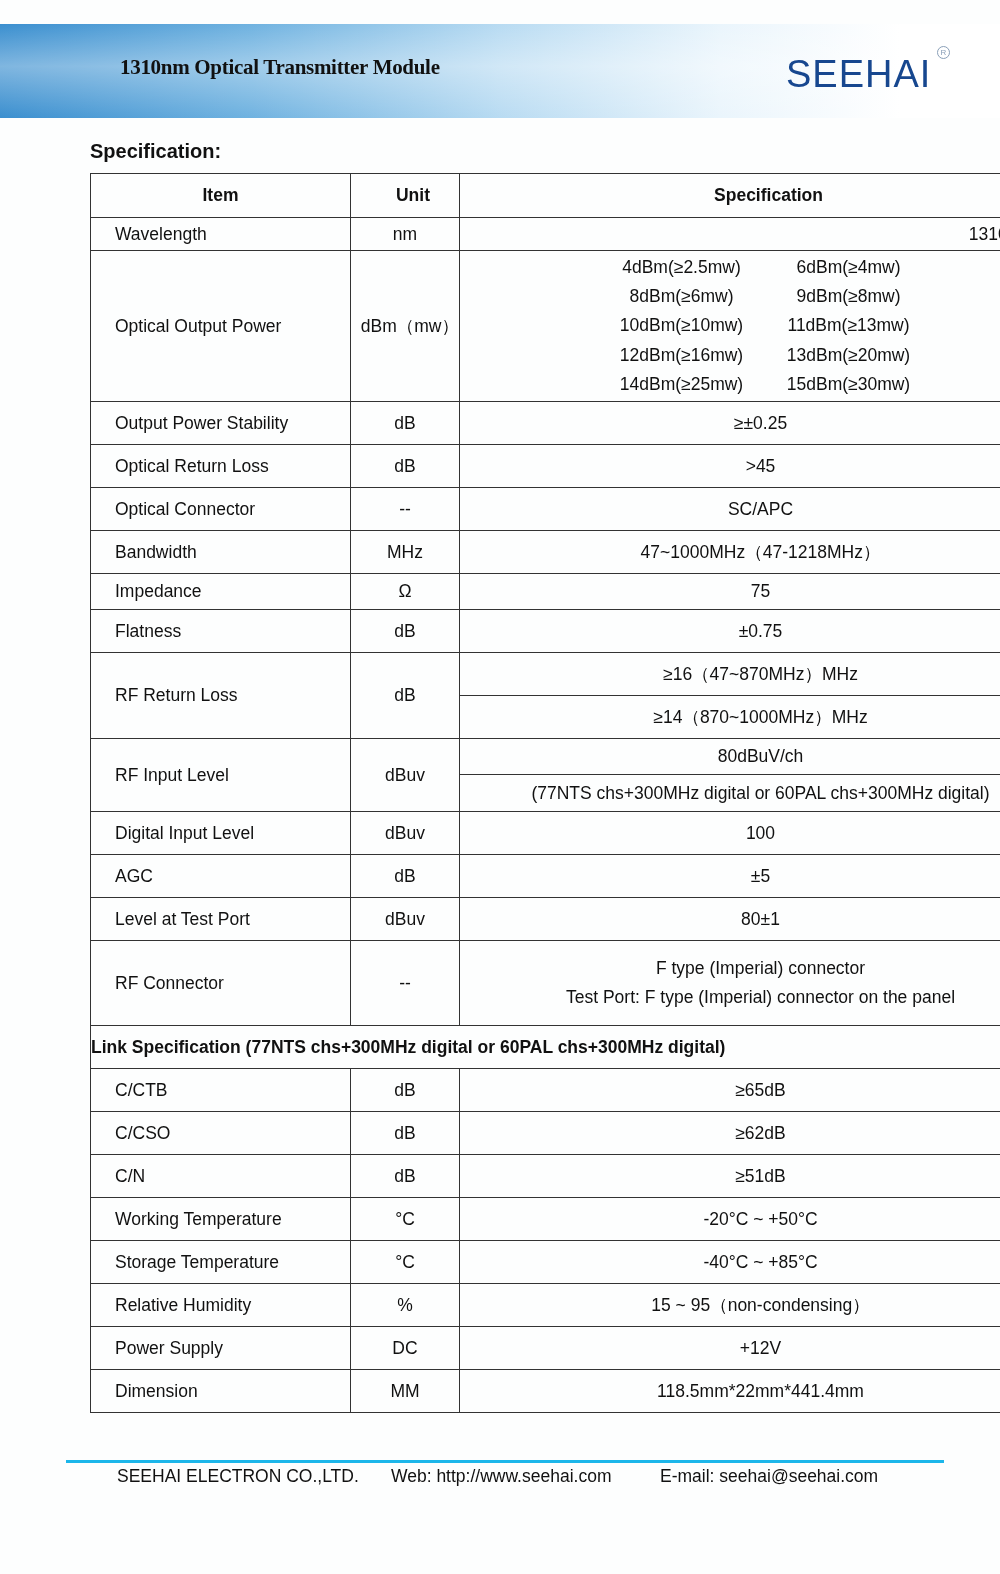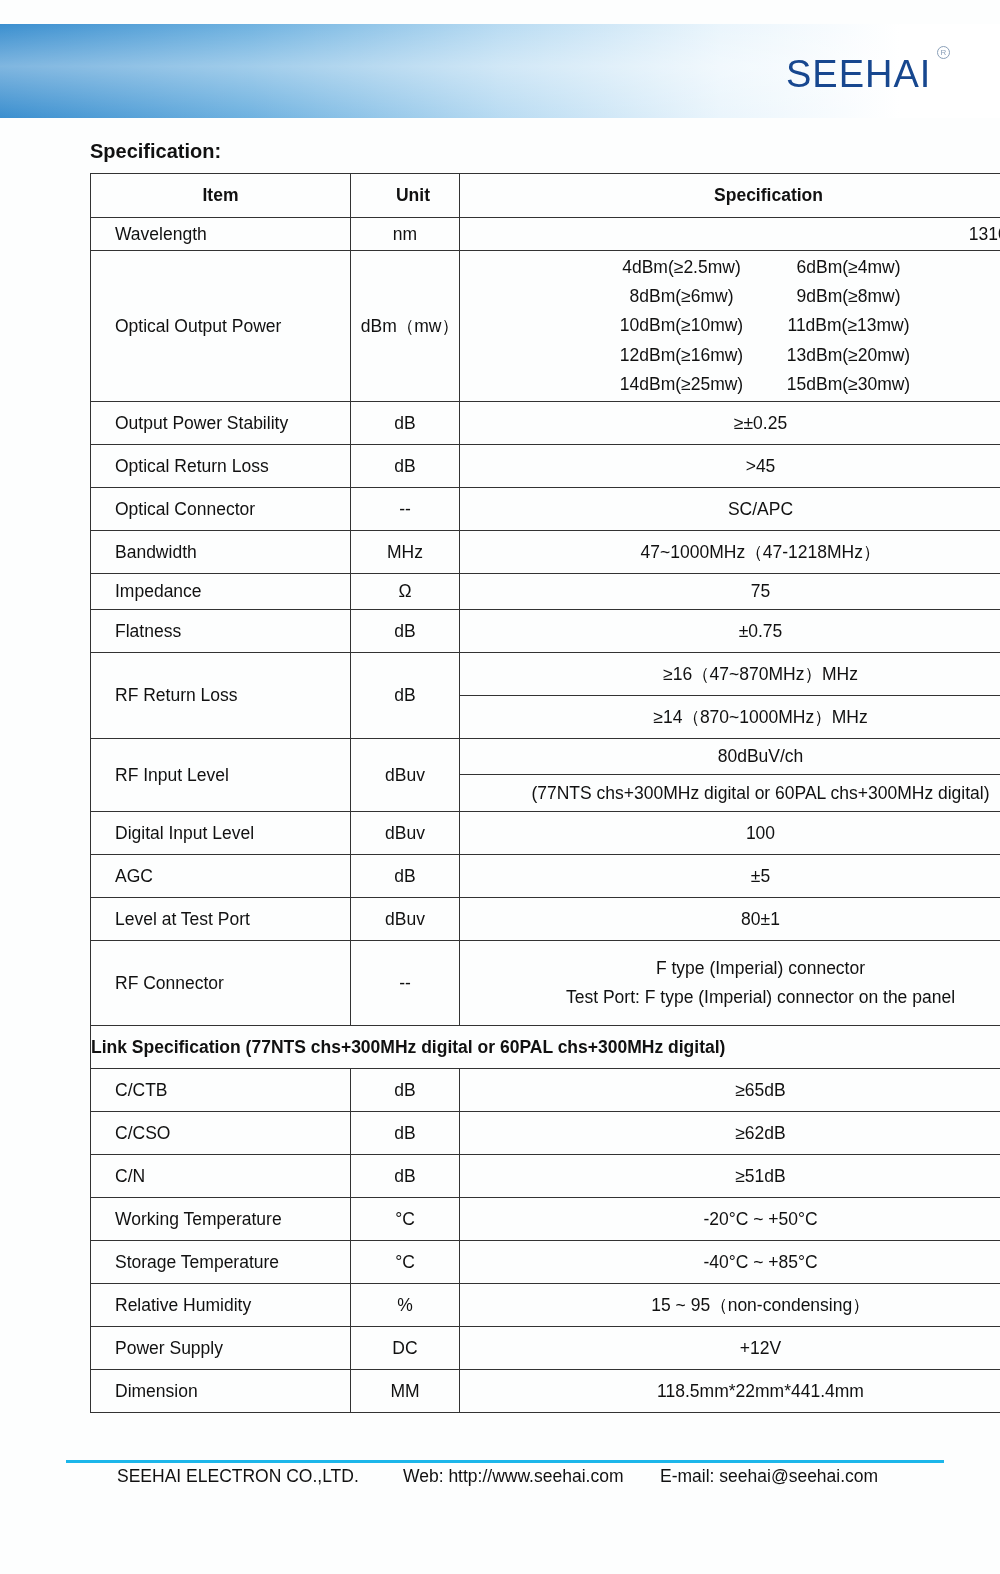--- a/index.html
+++ b/index.html
@@ -29,20 +29,21 @@
   .rfc { height: 84px; line-height: 29px; }
   .link-row td { height: 42px; font-weight: bold; text-align: left; padding-left: 0; }
   .footer-line { position: absolute; left: 66px; top: 1460px; width: 878px; height: 3px; background: #1cb6ea; }
   .footer { position: absolute; top: 1466px; font-size: 17.5px; color: #111; }
 </style>
 </head>
 <body>
 
 <div class="banner"></div>
 <div class="banner-title">
+  <div>1310nm Optical Transmitter Module</div>
 </div>
 <div class="logo">SEEHAI</div>
 <div class="reg">R</div>
 
 <div class="section-title">Specification:</div>
 
 <table class="spec">
   <tbody>
       <tr>
     <th class="c-item" style="text-align:center;padding-left:0 !important">Item</th>
@@ -182,14 +183,14 @@
   <tr class="row-43">
     <td class="c-item">Dimension</td>
     <td class="c-unit">MM</td>
     <td class="c-spec">118.5mm*22mm*441.4mm</td>
   </tr>
 </tbody>
   </table>
 
 <div class="footer-line"></div>
 <div class="footer" style="left:117px">SEEHAI ELECTRON CO.,LTD.</div>
-<div class="footer" style="left:403px">Web: http://www.seehai.com</div>
+<div class="footer" style="left:391px">Web: http://www.seehai.com</div>
 <div class="footer" style="left:660px">E-mail: seehai@seehai.com</div>
 
 </body></html>

